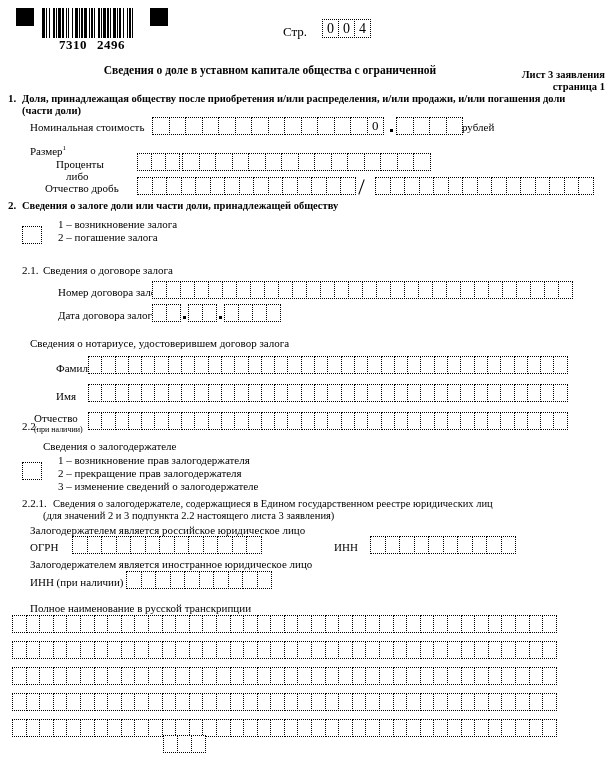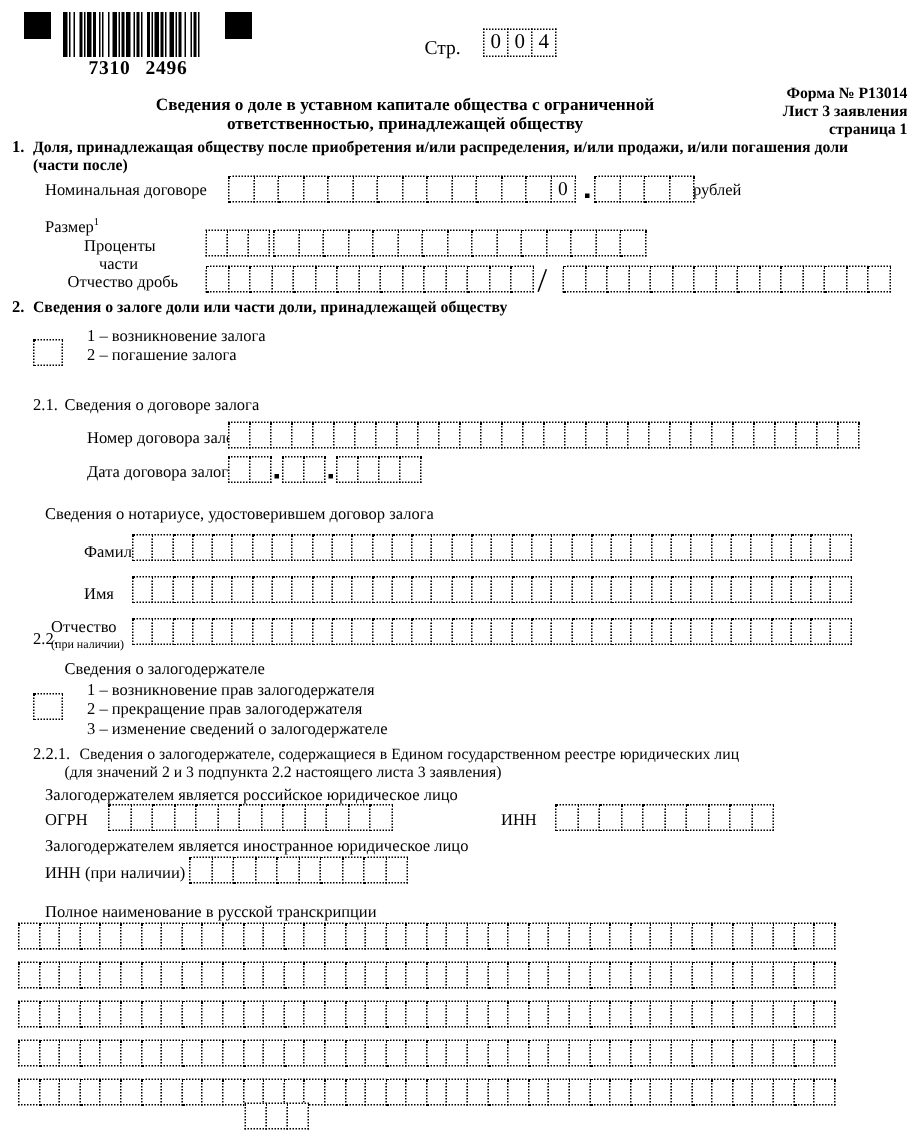--- a/index.html
+++ b/index.html
@@ -191,31 +191,29 @@
   </div>
 
   <div class="t" style="left:283px; top:25px; font-size:13px;">Стр.</div>
   <div class="cells" id="page-digits" style="left:322px; top:19px;">
       <div class="cell" style="width: 17px; height: 19px; line-height: 17px; font-size: 14px;">0</div>
       <div class="cell" style="width: 17px; height: 19px; line-height: 17px; font-size: 14px;">0</div>
       <div class="cell" style="width: 17px; height: 19px; line-height: 17px; font-size: 14px;">4</div>
     </div>
 
   <div class="t b c" style="left:60px; top:64px; width:420px; font-size:11.5px;">Сведения о доле в уставном капитале общества с ограниченной</div>
-  <div class="t b c" style="left:60px; top:77px; width:420px; font-size:11.5px;">ответственностью, принадлежащей обществу</div>
-
-  <div class="t b r" style="left:409px; top:56px; width:196px; font-size:10.5px;">Форма № Р13014</div>
+
   <div class="t b r" style="left:409px; top:68px; width:196px; font-size:10.5px;">Лист 3 заявления</div>
   <div class="t b r" style="left:409px; top:80px; width:196px; font-size:10.5px;">страница 1</div>
 
   <div class="t b" style="left:8px; top:92px;">1.</div>
   <div class="t b" style="left:22px; top:92px; font-size:10.5px;">Доля, принадлежащая обществу после приобретения и/или распределения, и/или продажи, и/или погашения доли</div>
-  <div class="t b" style="left:22px; top:104px; font-size:10.5px;">(части после)</div>
-
-  <div class="t" style="left:30px; top:121px;">Номинальная договоре</div>
+  <div class="t b" style="left:22px; top:104px; font-size:10.5px;">(части доли)</div>
+
+  <div class="t" style="left:30px; top:121px;">Номинальная стоимость</div>
   <div class="cells" id="nominal-int" style="left:152px; top:117px;">
       <div class="cell" style="width: 17.5px; height: 18px; line-height: 16px; font-size: 13px;"></div>
       <div class="cell" style="width: 17.5px; height: 18px; line-height: 16px; font-size: 13px;"></div>
       <div class="cell" style="width: 17.5px; height: 18px; line-height: 16px; font-size: 13px;"></div>
       <div class="cell" style="width: 17.5px; height: 18px; line-height: 16px; font-size: 13px;"></div>
       <div class="cell" style="width: 17.5px; height: 18px; line-height: 16px; font-size: 13px;"></div>
       <div class="cell" style="width: 17.5px; height: 18px; line-height: 16px; font-size: 13px;"></div>
       <div class="cell" style="width: 17.5px; height: 18px; line-height: 16px; font-size: 13px;"></div>
       <div class="cell" style="width: 17.5px; height: 18px; line-height: 16px; font-size: 13px;"></div>
       <div class="cell" style="width: 17.5px; height: 18px; line-height: 16px; font-size: 13px;"></div>
@@ -254,21 +252,21 @@
       <div class="cell" style="width: 17.5px; height: 18px; line-height: 16px; font-size: 13px;"></div>
       <div class="cell" style="width: 17.5px; height: 18px; line-height: 16px; font-size: 13px;"></div>
       <div class="cell" style="width: 17.5px; height: 18px; line-height: 16px; font-size: 13px;"></div>
       <div class="cell" style="width: 17.5px; height: 18px; line-height: 16px; font-size: 13px;"></div>
       <div class="cell" style="width: 17.5px; height: 18px; line-height: 16px; font-size: 13px;"></div>
       <div class="cell" style="width: 17.5px; height: 18px; line-height: 16px; font-size: 13px;"></div>
       <div class="cell" style="width: 17.5px; height: 18px; line-height: 16px; font-size: 13px;"></div>
       <div class="cell" style="width: 17.5px; height: 18px; line-height: 16px; font-size: 13px;"></div>
     </div>
 
-  <div class="t" style="left:66px; top:170px;">части</div>
+  <div class="t" style="left:66px; top:170px;">либо</div>
 
   <div class="t" style="left:45px; top:182px;">Отчество дробь</div>
   <div class="cells" id="frac-num" style="left:137px; top:177px;">
       <div class="cell" style="width: 15.5px; height: 18px; line-height: 16px; font-size: 13px;"></div>
       <div class="cell" style="width: 15.5px; height: 18px; line-height: 16px; font-size: 13px;"></div>
       <div class="cell" style="width: 15.5px; height: 18px; line-height: 16px; font-size: 13px;"></div>
       <div class="cell" style="width: 15.5px; height: 18px; line-height: 16px; font-size: 13px;"></div>
       <div class="cell" style="width: 15.5px; height: 18px; line-height: 16px; font-size: 13px;"></div>
       <div class="cell" style="width: 15.5px; height: 18px; line-height: 16px; font-size: 13px;"></div>
       <div class="cell" style="width: 15.5px; height: 18px; line-height: 16px; font-size: 13px;"></div>

